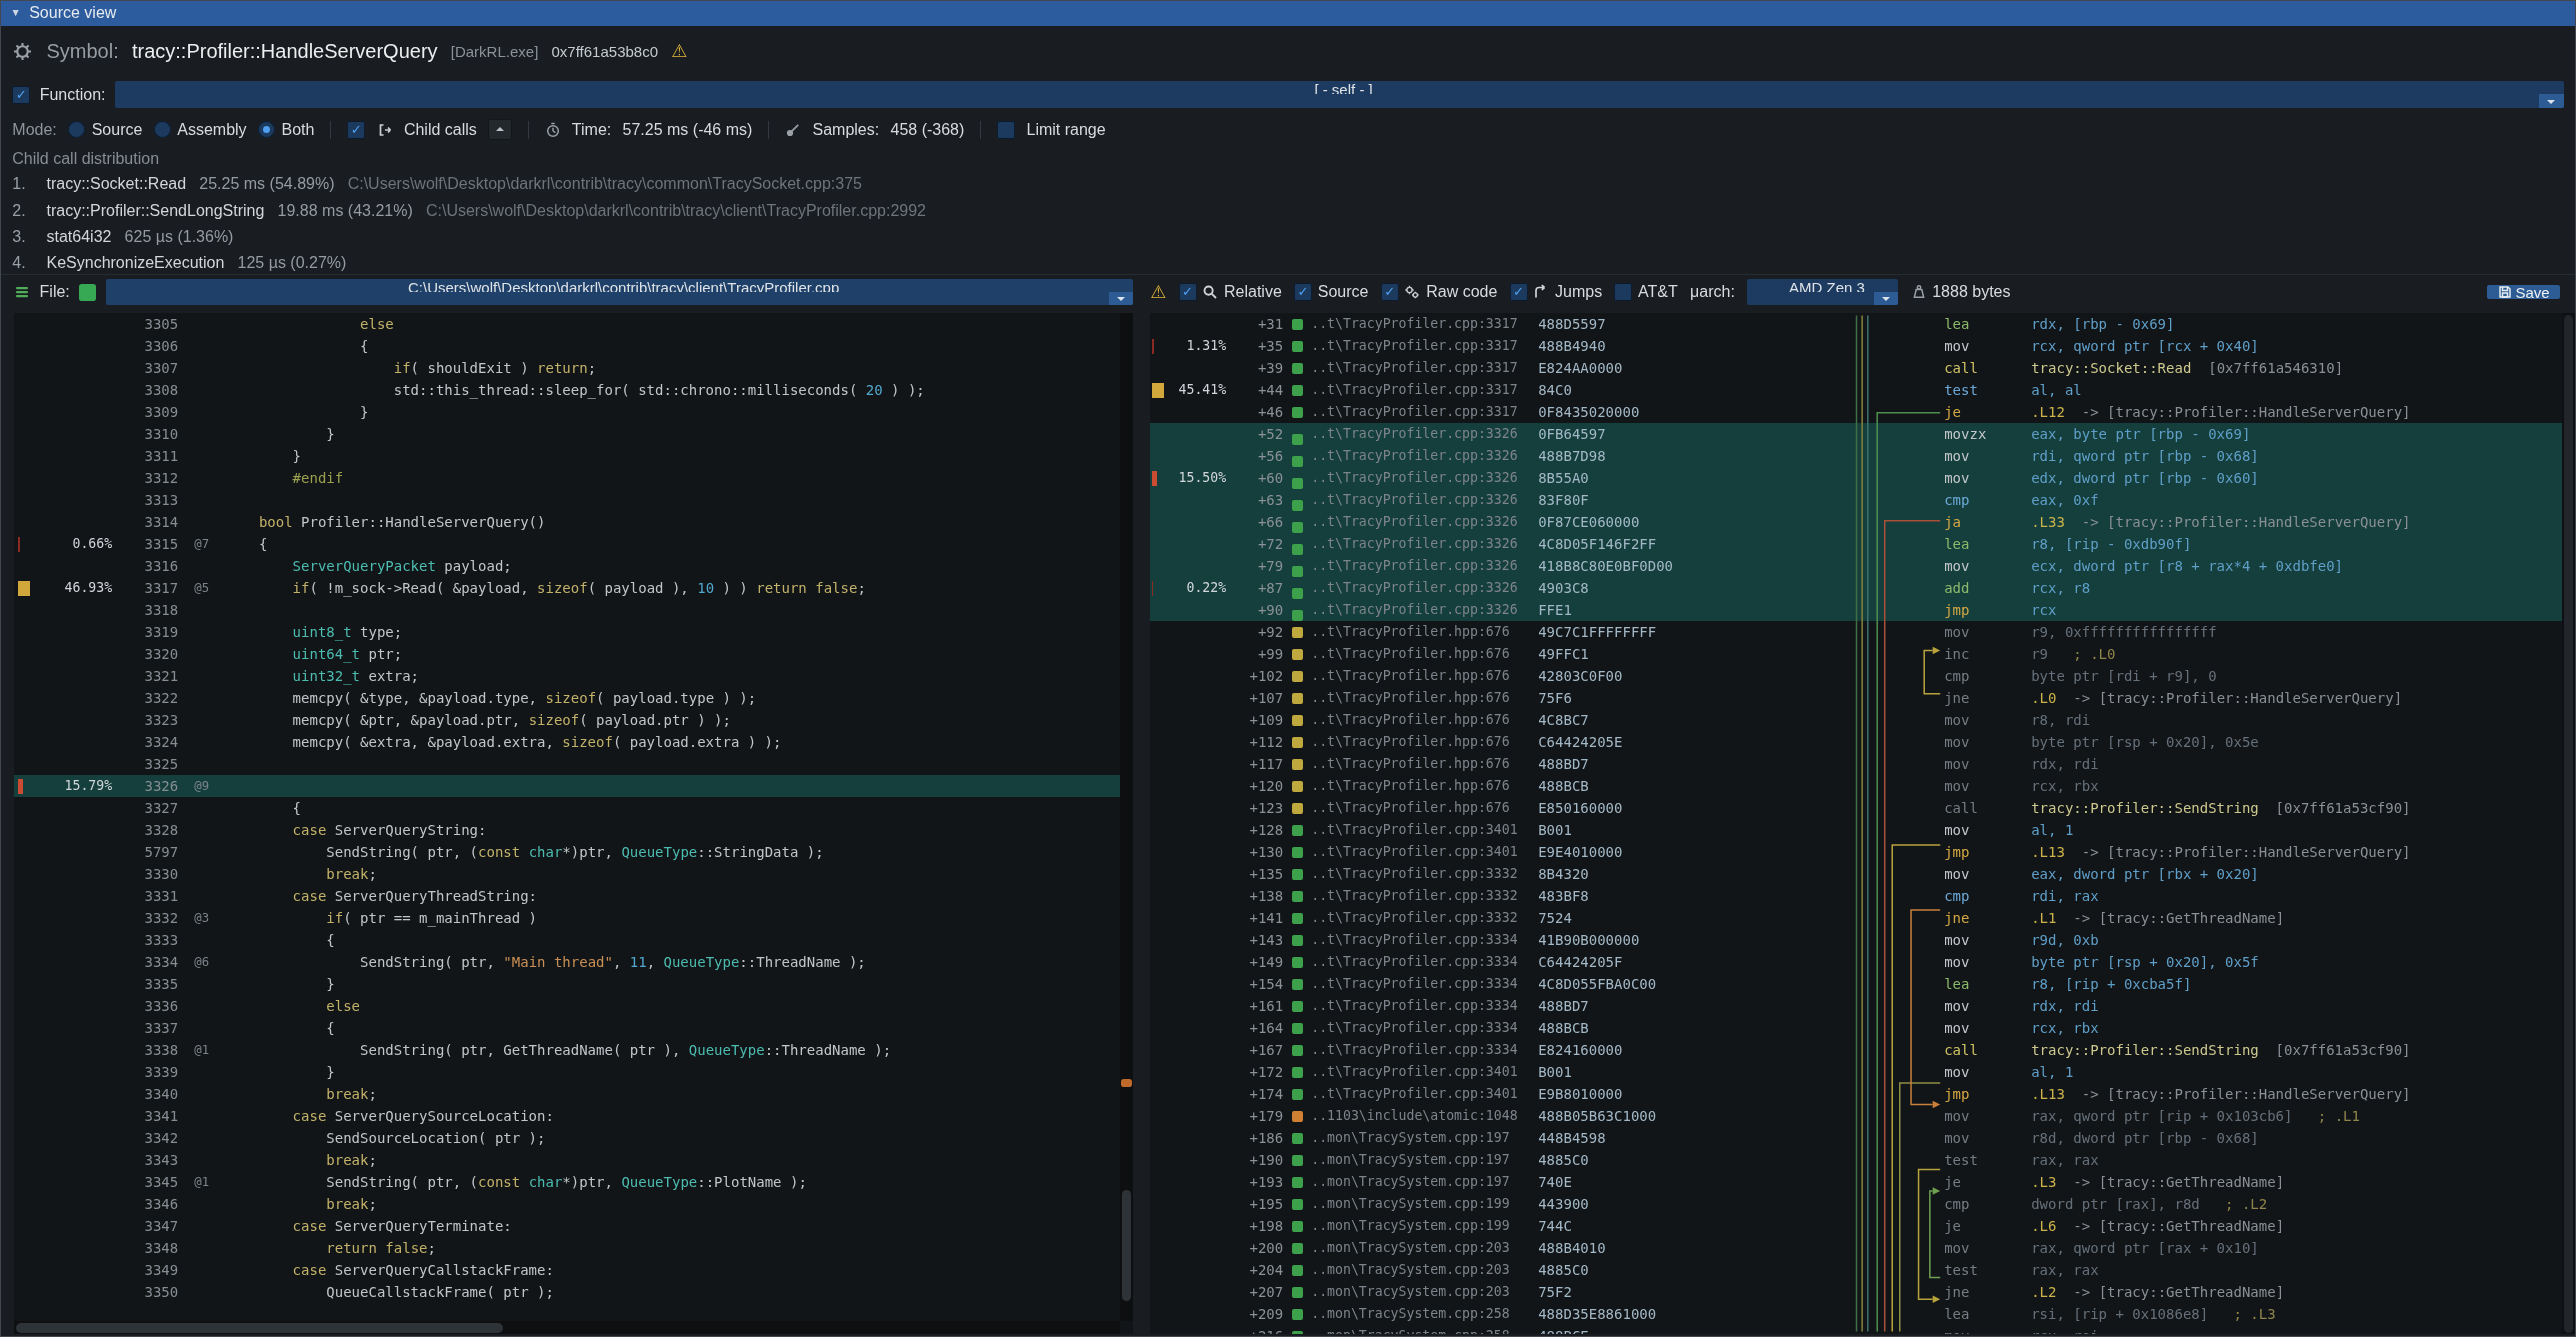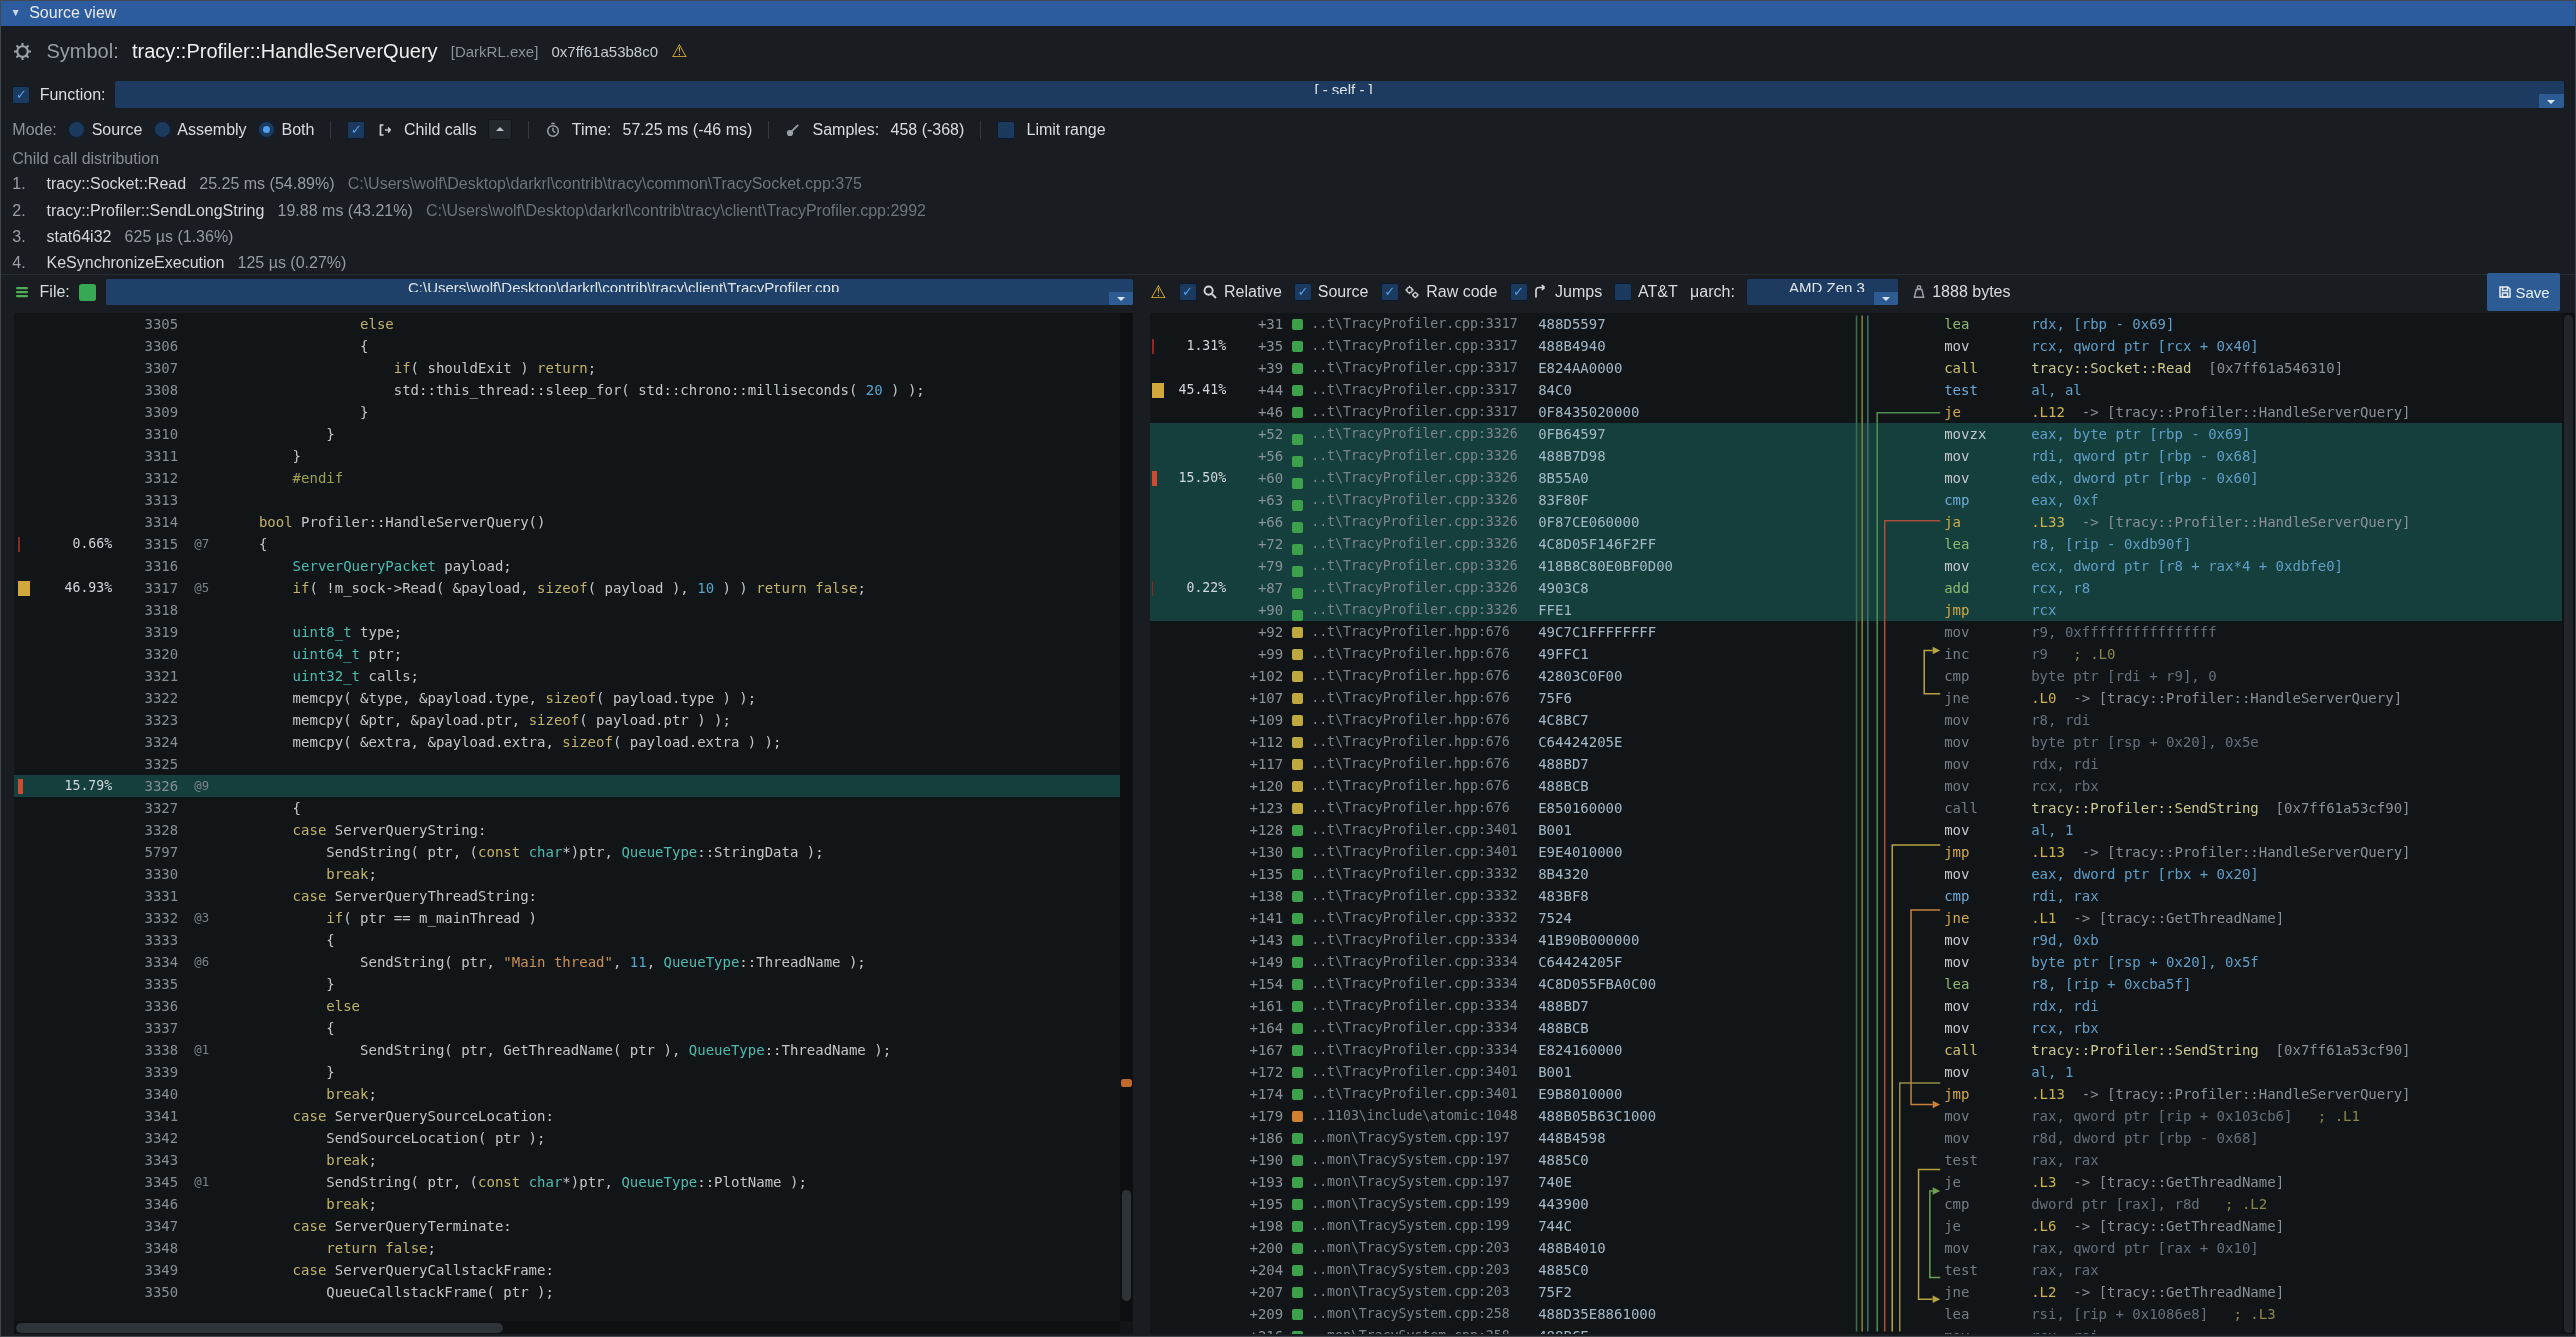--- a/index.html
+++ b/index.html
@@ -57,21 +57,21 @@
   .cc-p { color:#6d747b; }
 
   
   .filebar { height:36px; border-top:0.9px solid #272c31; display:flex; align-items:center; flex:none; }
   .fb-left { width:1119px; margin-left:13.2px; display:flex; align-items:center; gap:9.4px; flex:none; }
   .file-combo { flex:1; background:#1f4068; }
   .swatch { width:17px; height:17px; background:#37a854; border-radius:2.8px; flex:none; }
   .fb-right { flex:1; margin-left:17px; margin-right:15px; display:flex; align-items:center; gap:12.3px; }
   .group { display:flex; align-items:center; gap:5.7px; }
   .uarch-combo { width:151px; }
-  .btn-save { margin-left:auto; height:38px; background:#2d5c94; border:none; border-radius:1.9px; color:#eef2f5; font-size:15px; display:flex; align-items:center; gap:2px; padding:0 10.4px; font-family:inherit; }
+  .btn-save { margin-left:auto; height:14px; background:#2d5c94; border:none; border-radius:1.9px; color:#eef2f5; font-size:15px; display:flex; align-items:center; gap:2px; padding:0 10.4px; font-family:inherit; }
 
   
   .panes { display:flex; margin:3.8px 0 0 13.2px; height:1021px; flex:none; }
   .pane { background:#121518; position:relative; overflow:hidden; }
   .src-pane { width:1119px; flex:none; }
   .pane-gap { width:17px; flex:none; }
   .asm-pane { flex:1; }
   .win-scroll { width:13.2px; flex:none; background:#0e1013; position:relative; }
   .wthumb { position:absolute; left:1.9px; right:1.9px; top:1.9px; bottom:1.9px; background:#22262b; border-radius:5.7px; }
   .sline { display:flex; height:22px; line-height:22px; position:relative; font-family:"DejaVu Sans Mono",monospace; font-size:14px; }
@@ -457,21 +457,21 @@
             <span class="sl-pct"></span>
             <span class="sl-num">3320</span>
             <span class="sl-ann"></span>
             <span class="sl-code" style="padding-left: 8ch;"><span class="tk-ty">uint64_t</span><span class="tk-pl"> ptr;</span></span>
           </div>
           <div class="sline">
             <span class="sl-bar"></span>
             <span class="sl-pct"></span>
             <span class="sl-num">3321</span>
             <span class="sl-ann"></span>
-            <span class="sl-code" style="padding-left: 8ch;"><span class="tk-ty">uint32_t</span><span class="tk-pl"> calls;</span></span>
+            <span class="sl-code" style="padding-left: 8ch;"><span class="tk-ty">uint32_t</span><span class="tk-pl"> extra;</span></span>
           </div>
           <div class="sline">
             <span class="sl-bar"></span>
             <span class="sl-pct"></span>
             <span class="sl-num">3322</span>
             <span class="sl-ann"></span>
             <span class="sl-code" style="padding-left: 8ch;"><span class="tk-pl">memcpy( &amp;type, &amp;payload.type, </span><span class="tk-kw">sizeof</span><span class="tk-pl">( payload.type ) );</span></span>
           </div>
           <div class="sline">
             <span class="sl-bar"></span>

